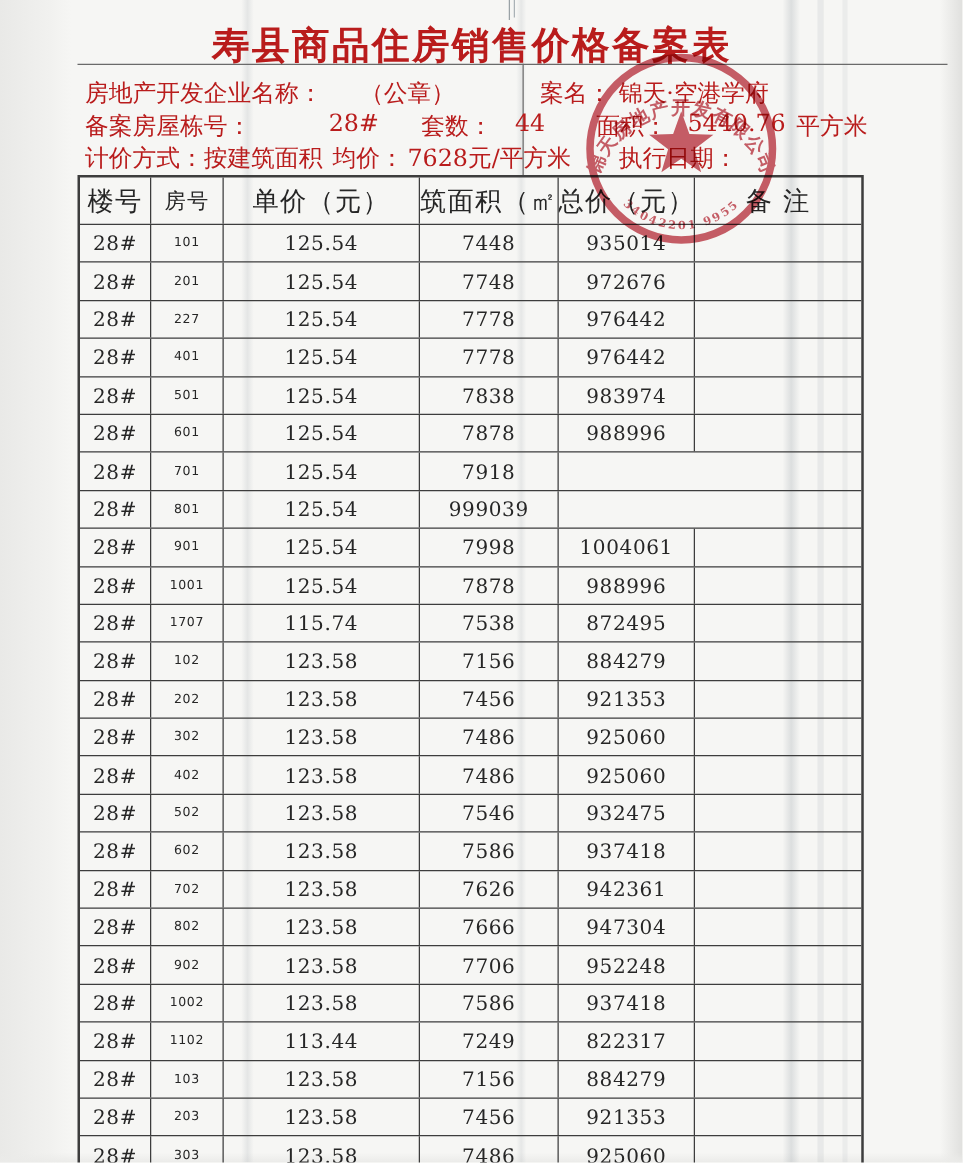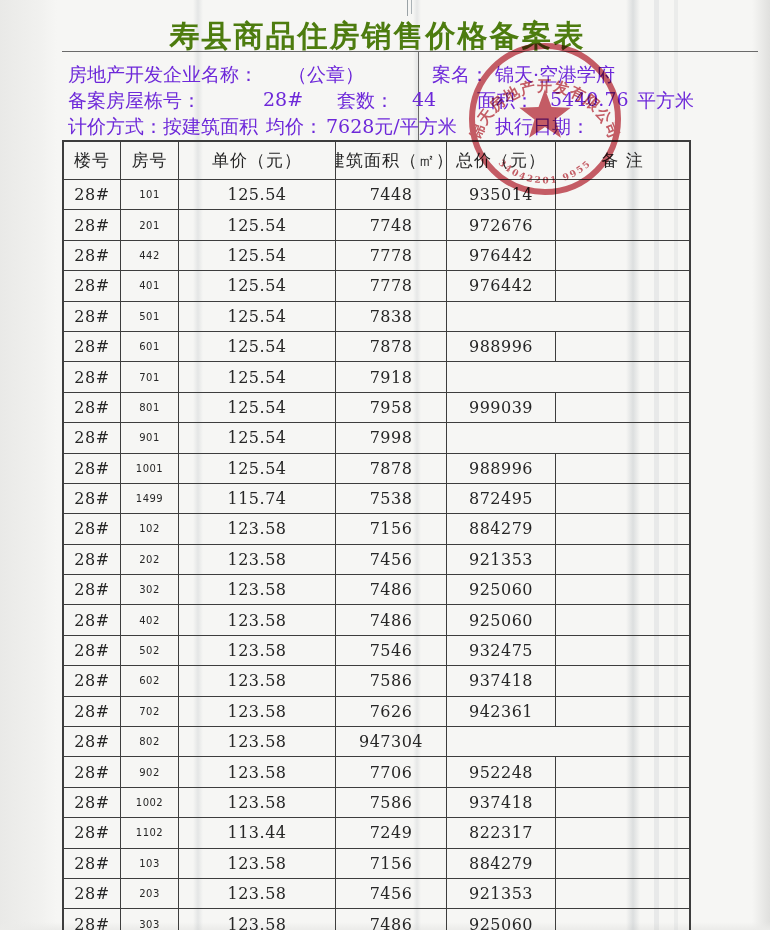--- a/index.html
+++ b/index.html
@@ -23,41 +23,41 @@
   .cr2{left:413px;width:8px;background:linear-gradient(90deg,rgba(165,172,178,0),rgba(165,172,178,.20),rgba(165,172,178,0));}
   .cr3{left:626px;width:14px;background:linear-gradient(90deg,rgba(160,168,174,0),rgba(160,168,174,.30),rgba(160,168,174,0));}
   .cr4{left:654px;width:5px;background:rgba(170,178,184,.18);}
   .cr5{left:674px;width:4px;background:rgba(170,178,184,.14);}
   .top-artifact{position:absolute;left:407px;top:0;height:16px;width:1px;background:#9aa2a6;}
   .top-artifact2{position:absolute;left:411px;top:0;height:14px;width:1px;background:#aab2b6;}
 
   .title{
     position:absolute;left:63px;top:16px;width:629px;text-align:center;
     font-family:"DejaVu Sans","Liberation Sans",sans-serif;
-    font-weight:900;font-size:30px;letter-spacing:2px;color:#4d7c0f;
+    font-weight:900;font-size:30px;letter-spacing:2px;color:#b91c1c;
   }
   .title-rule{position:absolute;left:62px;top:51px;width:696px;height:1px;background:#6a6a6a;}
   .hdr-divider{position:absolute;left:418px;top:51px;width:1px;height:89px;background:#6a6a6a;}
 
-  .field{position:absolute;font-size:19px;white-space:nowrap;color:#6d28d9;}
+  .field{position:absolute;font-size:19px;white-space:nowrap;color:#b91c1c;}
 
   
   .table{
     position:absolute;left:62px;top:140px;width:629px;
     border:2px solid #3d3d3d;background:transparent;box-sizing:border-box;
   }
   .trow{display:grid;grid-template-columns:57px 58px 157px 111px 109px 1fr;
     border-bottom:1.5px solid #3d3d3d;height:29.4px;}
   .trow.thead{height:37px;}
   .trow:last-child{border-bottom:none;}
   .tcell{display:flex;align-items:center;justify-content:center;
     border-right:1.5px solid #3d3d3d;font-size:16px;letter-spacing:.5px;
     overflow:hidden;white-space:nowrap;}
   .tcell:last-child{border-right:none;}
-  .thead .tcell{font-size:17px;letter-spacing:1px;}
+  .thead .tcell{font-size:21px;letter-spacing:1px;}
   .tcell.c1{font-family:"DejaVu Sans","Liberation Sans",sans-serif;font-size:10px;}
   .thead .tcell.c1{font-family:Liberation Mono, monospace;font-size:17px;}
 
   
   .stamp{position:absolute;left:460px;top:34px;width:170px;height:170px;
     opacity:.85;mix-blend-mode:multiply;pointer-events:none;}
   .stamp text{font-family:"DejaVu Serif","Liberation Serif",serif;font-weight:bold;}
 </style>
 </head>
 <body>
@@ -120,39 +120,40 @@
         <div class="trow">
           <div class="tcell c0">28#</div>
           <div class="tcell c1">201</div>
           <div class="tcell c2">125.54</div>
           <div class="tcell c3">7748</div>
           <div class="tcell c4">972676</div>
           <div class="tcell c5"></div>
         </div>
         <div class="trow">
           <div class="tcell c0">28#</div>
-          <div class="tcell c1">442</div>
+          <div class="tcell c1">227</div>
           <div class="tcell c2">125.54</div>
           <div class="tcell c3">7778</div>
           <div class="tcell c4">976442</div>
           <div class="tcell c5"></div>
         </div>
         <div class="trow">
           <div class="tcell c0">28#</div>
           <div class="tcell c1">401</div>
           <div class="tcell c2">125.54</div>
           <div class="tcell c3">7778</div>
           <div class="tcell c4">976442</div>
           <div class="tcell c5"></div>
         </div>
         <div class="trow">
           <div class="tcell c0">28#</div>
           <div class="tcell c1">501</div>
           <div class="tcell c2">125.54</div>
           <div class="tcell c3">7838</div>
+          <div class="tcell c4">983974</div>
           <div class="tcell c5"></div>
         </div>
         <div class="trow">
           <div class="tcell c0">28#</div>
           <div class="tcell c1">601</div>
           <div class="tcell c2">125.54</div>
           <div class="tcell c3">7878</div>
           <div class="tcell c4">988996</div>
           <div class="tcell c5"></div>
         </div>
@@ -160,42 +161,42 @@
           <div class="tcell c0">28#</div>
           <div class="tcell c1">701</div>
           <div class="tcell c2">125.54</div>
           <div class="tcell c3">7918</div>
           <div class="tcell c5"></div>
         </div>
         <div class="trow">
           <div class="tcell c0">28#</div>
           <div class="tcell c1">801</div>
           <div class="tcell c2">125.54</div>
-          <div class="tcell c3">7958</div>
           <div class="tcell c4">999039</div>
           <div class="tcell c5"></div>
         </div>
         <div class="trow">
           <div class="tcell c0">28#</div>
           <div class="tcell c1">901</div>
           <div class="tcell c2">125.54</div>
           <div class="tcell c3">7998</div>
+          <div class="tcell c4">1004061</div>
           <div class="tcell c5"></div>
         </div>
         <div class="trow">
           <div class="tcell c0">28#</div>
           <div class="tcell c1">1001</div>
           <div class="tcell c2">125.54</div>
           <div class="tcell c3">7878</div>
           <div class="tcell c4">988996</div>
           <div class="tcell c5"></div>
         </div>
         <div class="trow">
           <div class="tcell c0">28#</div>
-          <div class="tcell c1">1499</div>
+          <div class="tcell c1">1707</div>
           <div class="tcell c2">115.74</div>
           <div class="tcell c3">7538</div>
           <div class="tcell c4">872495</div>
           <div class="tcell c5"></div>
         </div>
         <div class="trow">
           <div class="tcell c0">28#</div>
           <div class="tcell c1">102</div>
           <div class="tcell c2">123.58</div>
           <div class="tcell c3">7156</div>
@@ -247,20 +248,21 @@
           <div class="tcell c1">702</div>
           <div class="tcell c2">123.58</div>
           <div class="tcell c3">7626</div>
           <div class="tcell c4">942361</div>
           <div class="tcell c5"></div>
         </div>
         <div class="trow">
           <div class="tcell c0">28#</div>
           <div class="tcell c1">802</div>
           <div class="tcell c2">123.58</div>
+          <div class="tcell c3">7666</div>
           <div class="tcell c4">947304</div>
           <div class="tcell c5"></div>
         </div>
         <div class="trow">
           <div class="tcell c0">28#</div>
           <div class="tcell c1">902</div>
           <div class="tcell c2">123.58</div>
           <div class="tcell c3">7706</div>
           <div class="tcell c4">952248</div>
           <div class="tcell c5"></div>

